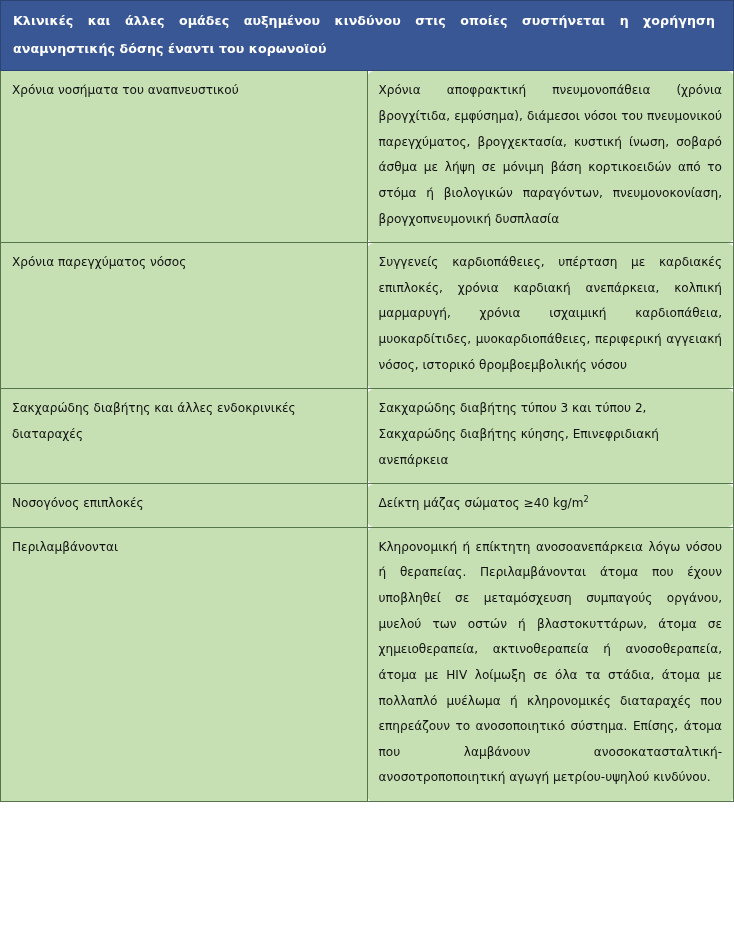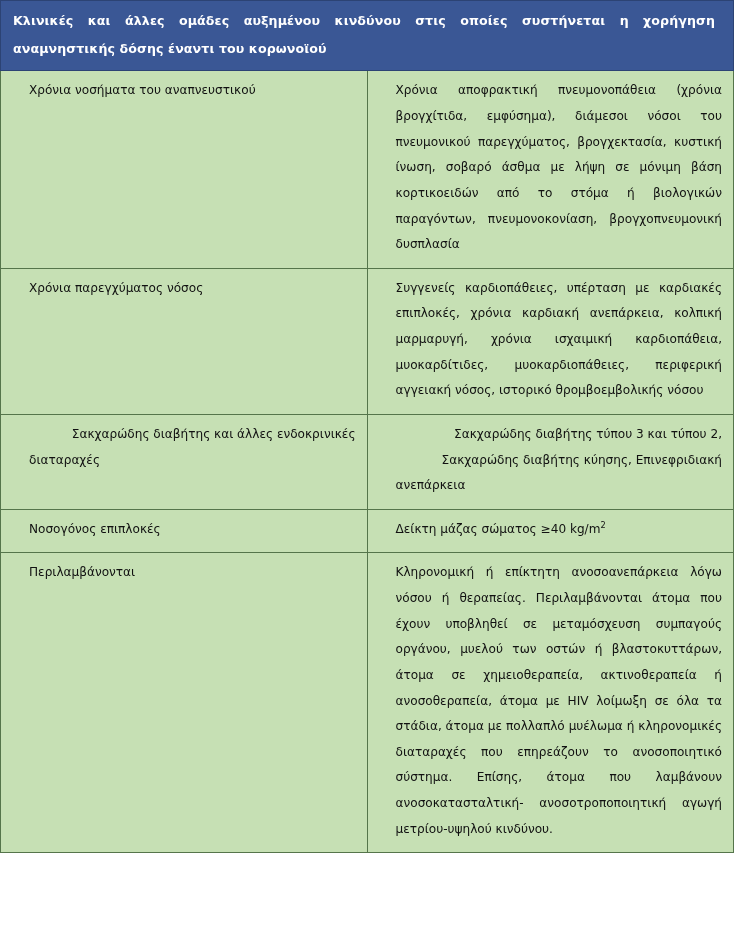--- a/index.html
+++ b/index.html
@@ -36,36 +36,37 @@
     display: block;
   }
 
   td.cell {
     background: #c6e0b4;
     border: 1px solid #55754b;
     color: #111111;
     font-size: 12.1px;
     line-height: 2.12;
     vertical-align: top;
-    padding: 7px 11px 10px 28px;
+    padding: 7px 11px 10px 11px;
   }
 
   td.col-left {
     width: 238px;
     text-align: justify;
     text-align-last: left;
   }
   td.col-right {
     width: 496px;
     text-align: justify;
     text-align-last: left;
+    border-radius: 7px;
   }
 
   td.plain, td.plain.col-left, td.plain.col-right {
-    text-align: right;
+    text-align: left;
     text-align-last: left;
   }
 
   .sup {
     font-size: 0.68em;
     vertical-align: super;
     line-height: 0;
   }
 
   .cell-text {

